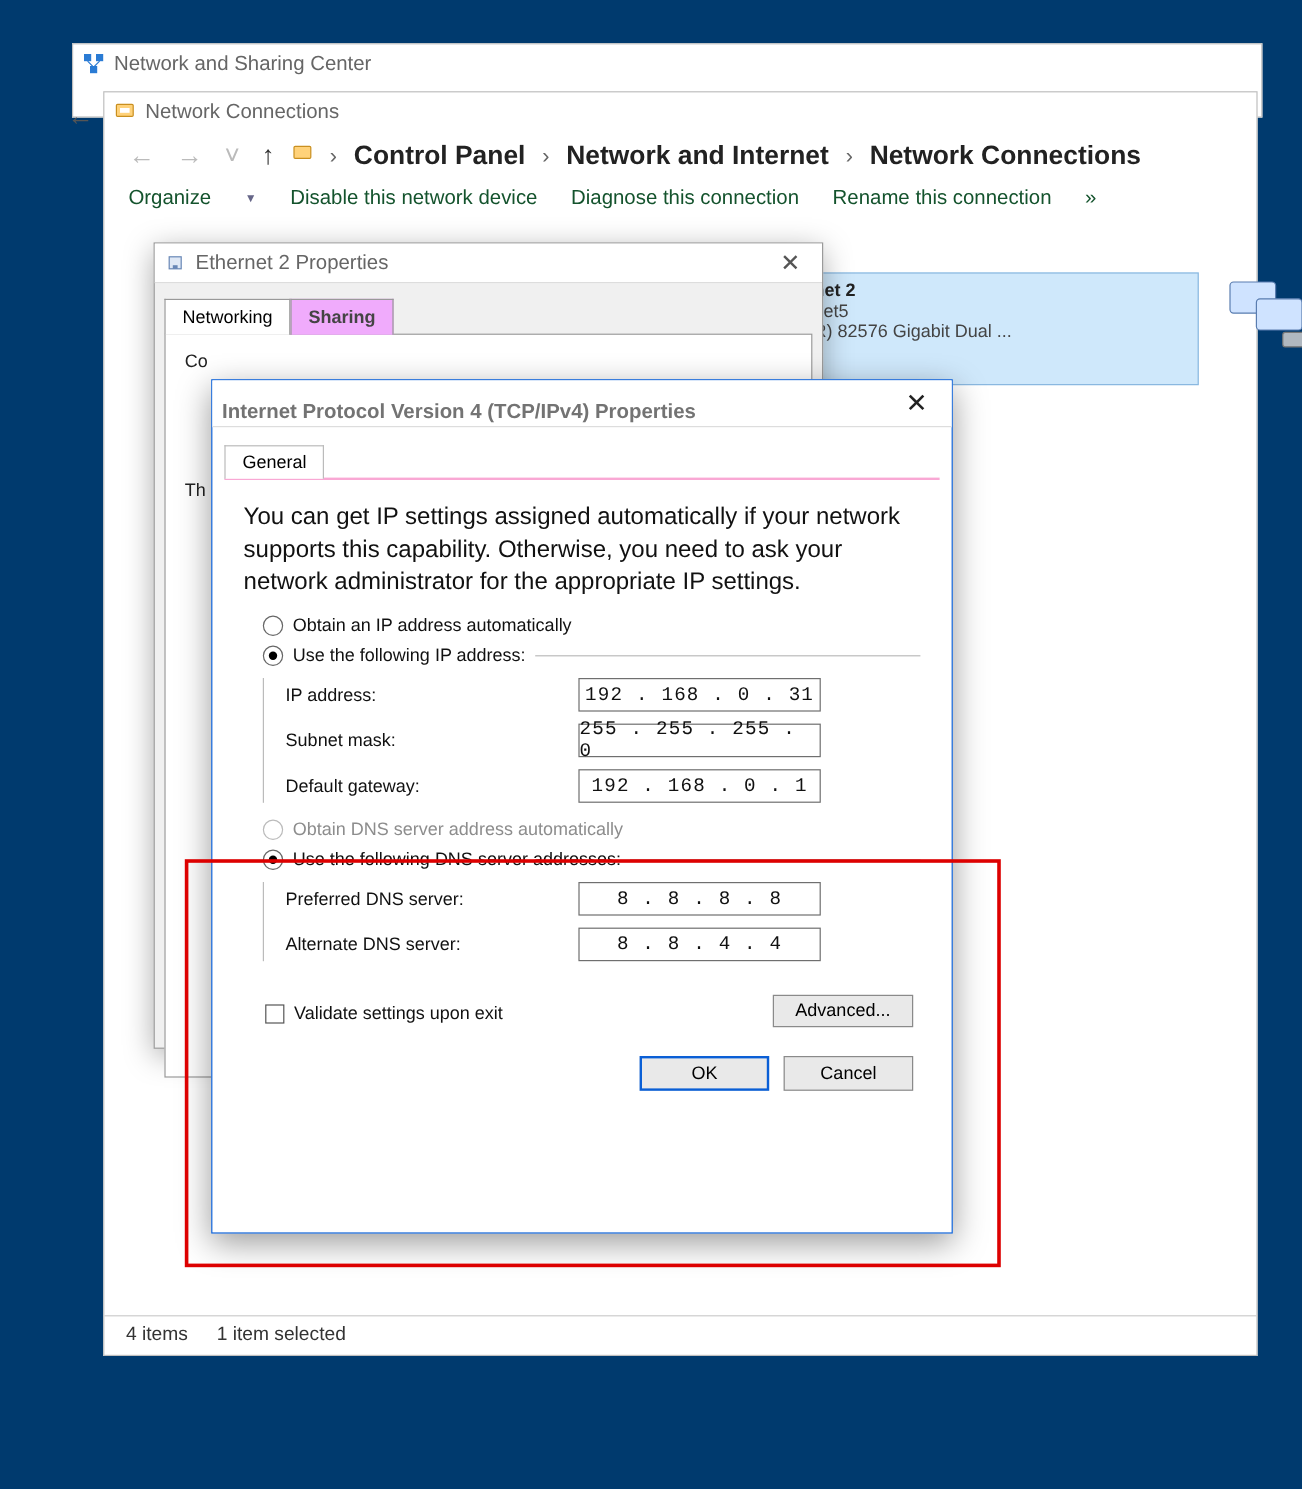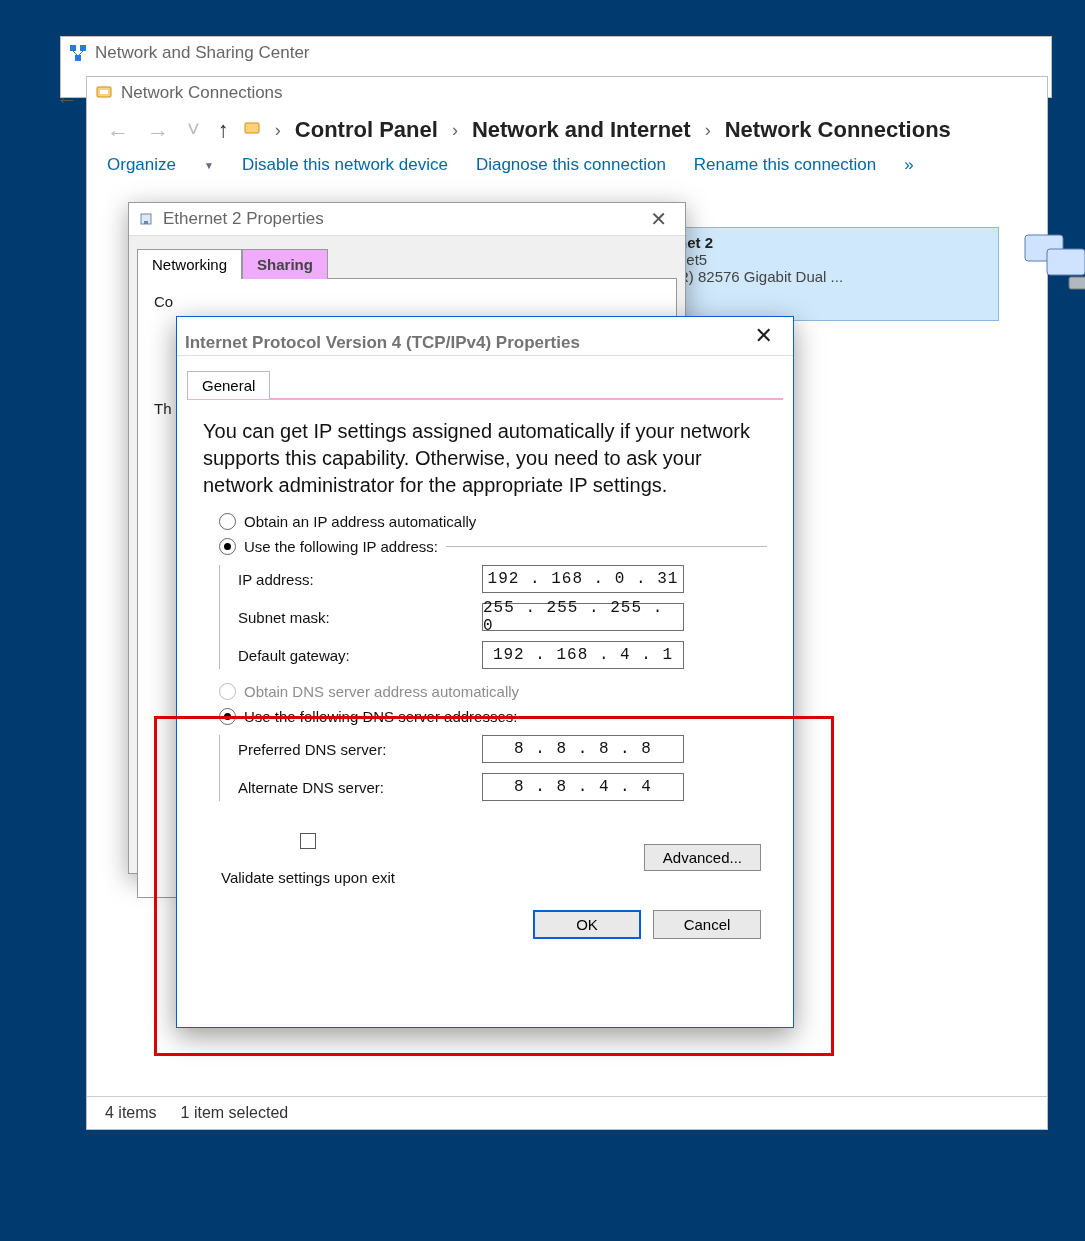--- a/index.html
+++ b/index.html
@@ -17,21 +17,21 @@
 .win-ncsharing { position: absolute; left: 60px; top: 36px; width: 990px; height: 60px; background: #fff; border: 1px solid #bfbfbf; }
 .win-netconn  { position: absolute; left: 86px; top: 76px; width: 960px; height: 1052px; background: #fff; border: 1px solid #bfbfbf; }
 .back-arrow { position: absolute; left: 56px; top: 84px; color:#555; font-size: 22px; }
 
 .toolbar { display:flex; align-items:center; gap:10px; padding: 8px 16px; color:#333; }
 .toolbar .nav-btn { color:#bbb; font-size:22px; padding:0 4px; }
 .toolbar .nav-up  { color:#333; font-size:22px; padding:0 4px; }
 .toolbar .sep::after { content:"›"; color:#666; padding:0 4px; font-size:18px; }
 .toolbar .crumb { font-size:22px; font-weight:600; color:#222; }
 .cmdbar { display:flex; align-items:center; gap:28px; padding: 4px 20px 6px 20px; color:#1a5fb4; font-size:17px; }
-.cmdbar span { color:#0369a1; }
+.cmdbar span { color:#14532d; }
 
 .adapter { position:absolute; left:580px; top:150px; width:310px; height:80px; background:#cfe8fb; border:1px solid #8ab8e0; padding:6px 10px; }
 .adapter .l1{ font-weight:600; color:#222;}
 .adapter .l2,.adapter .l3{ color:#444; font-size:15px; }
 .net-pc-icon { position:absolute; left:932px; top:150px; width:80px; height:70px; }
 
 .status-bar { position:absolute; left:0; right:0; bottom:0; height:32px; border-top:1px solid #ccc; display:flex; align-items:center; gap:24px; padding:0 18px; color:#333; font-size:16px; }
 
 
 .dlg-eth { position:absolute; left:128px; top:202px; width:556px; height:670px; background:#f0f0f0; border:1px solid #9a9a9a; box-shadow:0 6px 24px rgba(0,0,0,.35); }
@@ -55,21 +55,21 @@
 .radio { width:15px; height:15px; border:1px solid #666; border-radius:50%; display:inline-flex; align-items:center; justify-content:center; }
 .radio.sel::after { content:""; width:7px; height:7px; background:#000; border-radius:50%; }
 .radio.disabled { border-color:#bbb; }
 .groupline { display:flex; align-items:center; margin:8px 0 6px 16px; }
 .groupline .lbl { padding-right:8px; }
 .groupline .rule { flex:1; border-top:1px solid #bbb; height:0; }
 .leftrule { border-left:1px solid #bbb; margin-left:16px; padding-left:18px; }
 .field-row { display:flex; align-items:center; margin:10px 0; }
 .field-row .flabel { width:244px; }
 .ipbox { width:200px; height:26px; border:1px solid #6f6f6f; background:#fff; display:flex; align-items:center; justify-content:center; font-family:"Courier New",monospace; font-size:16px; letter-spacing:1px; }
-.check-row { display:flex; align-items:center; gap:20px; margin:22px 0 0 18px;flex-direction:column; }
+.check-row { display:flex; align-items:center; gap:8px; margin:22px 0 0 18px; }
 .checkbox { width:14px; height:14px; border:1px solid #555; background:#fff; }
 .btn { border:1px solid #8a8a8a; background:#e9e9e9; padding:4px 18px; font-size:15px; }
 .btn.primary { border:2px solid #0a5fd6; background:#e9e9e9; }
 .btn-row { display:flex; gap:12px; justify-content:flex-end; margin-top:24px; padding-right:6px; }
 .adv-wrap { display:flex; justify-content:flex-end; margin-top:-4px; padding-right:6px; }
 
 
 .redbox { position:absolute; left:154px; top:716px; width:674px; height:334px; border:3px solid #d00; pointer-events:none; }
 .muted { color:#8d8d8d; }
 </style>
@@ -195,21 +195,21 @@
       <div class="field-row">
         <span class="flabel">IP address:</span>
         <span class="ipbox">192 . 168 .  0  .  31</span>
       </div>
       <div class="field-row">
         <span class="flabel">Subnet mask:</span>
         <span class="ipbox">255 . 255 . 255 .  0</span>
       </div>
       <div class="field-row">
         <span class="flabel">Default gateway:</span>
-        <span class="ipbox">192 . 168 .  4  .  1</span>
+        <span class="ipbox">192 . 168 .  0  .  1</span>
       </div>
     </div>
 
     <div class="radio-row">
       <span class="radio disabled"></span>
       <span class="muted">Obtain DNS server address automatically</span>
     </div>
     <div class="groupline">
       <span class="radio sel" style="margin-right:8px;"></span>
       <span class="lbl">Use the following DNS server addresses:</span>

